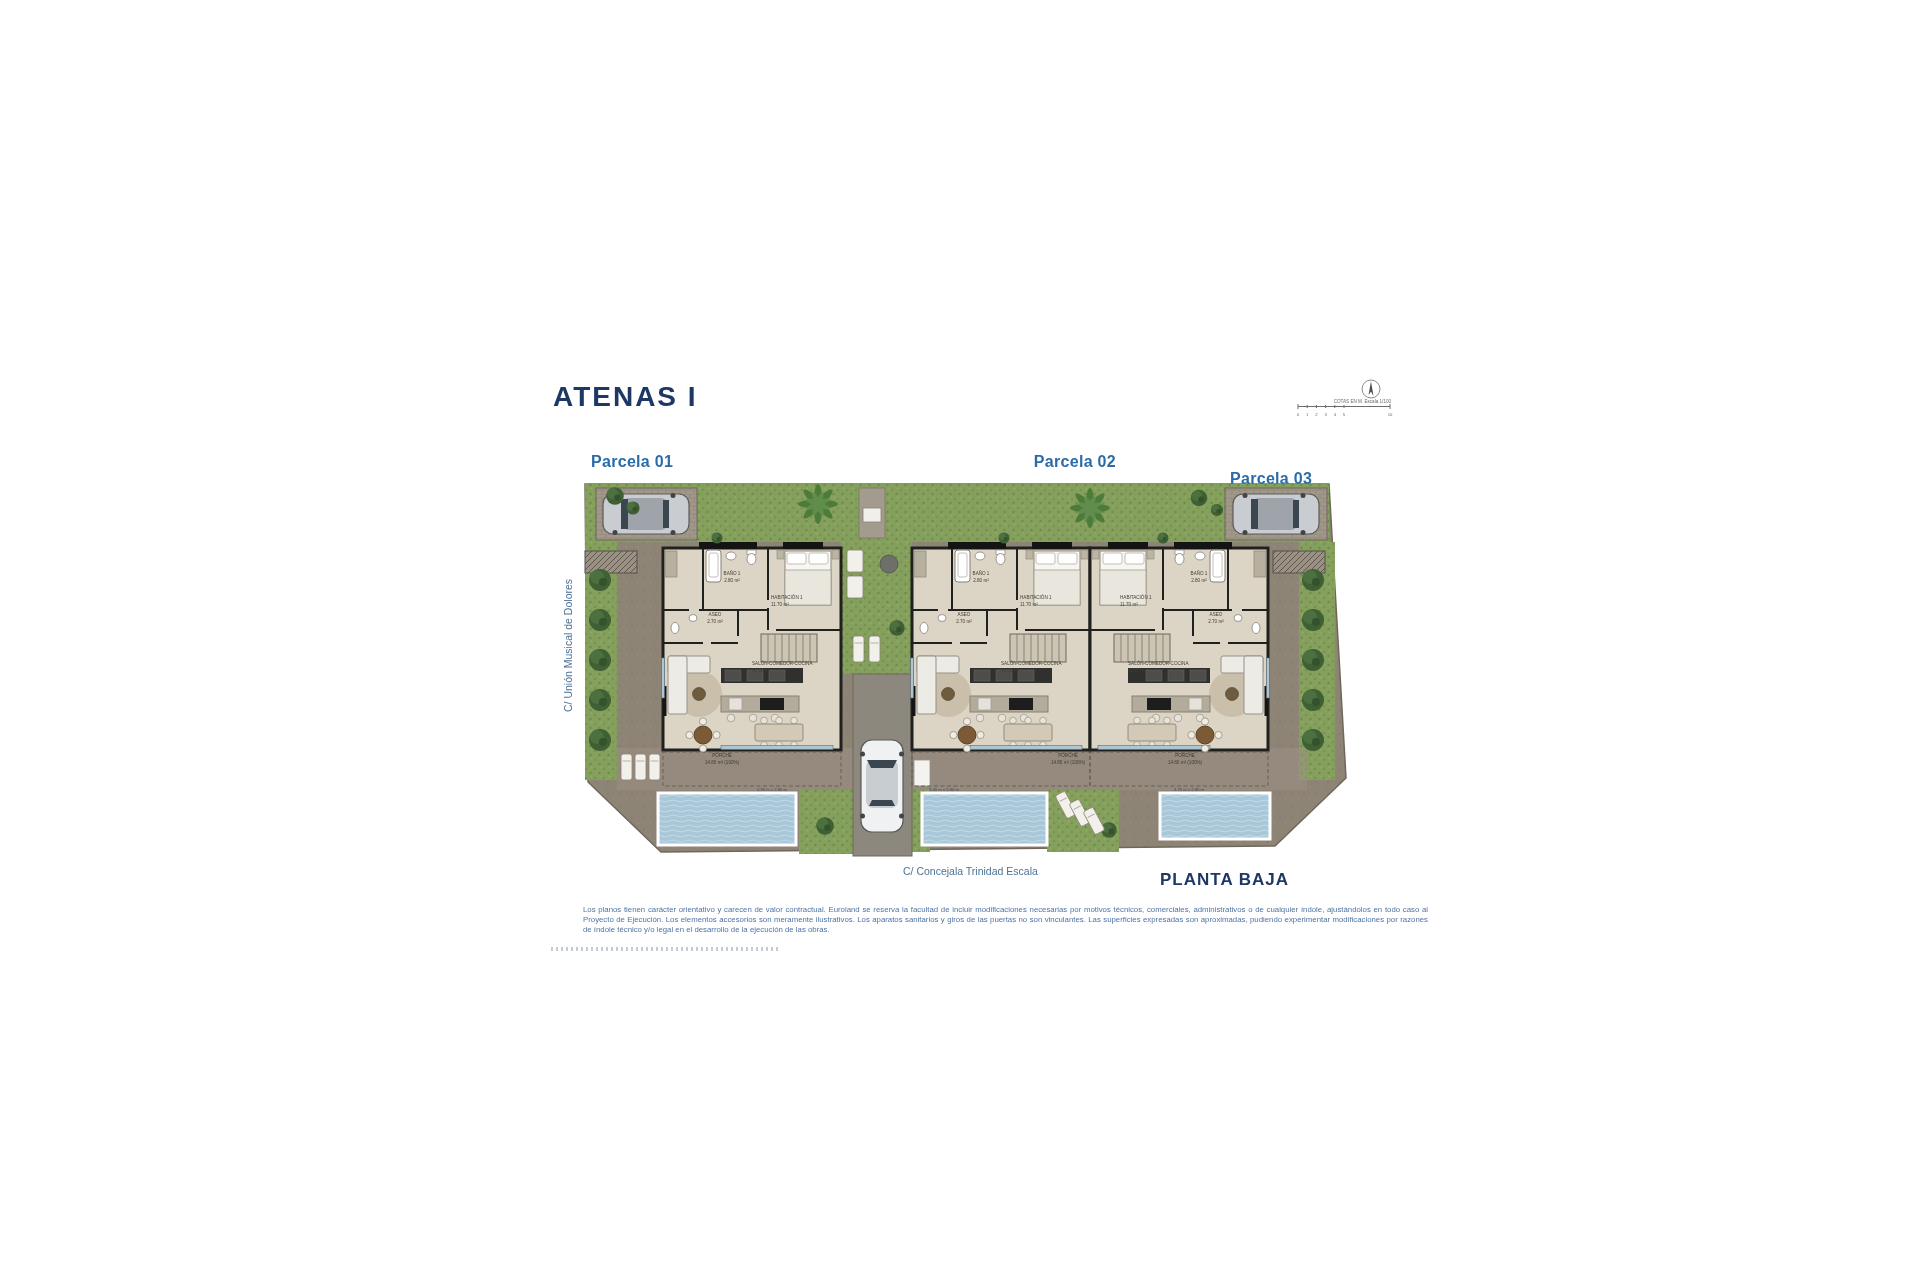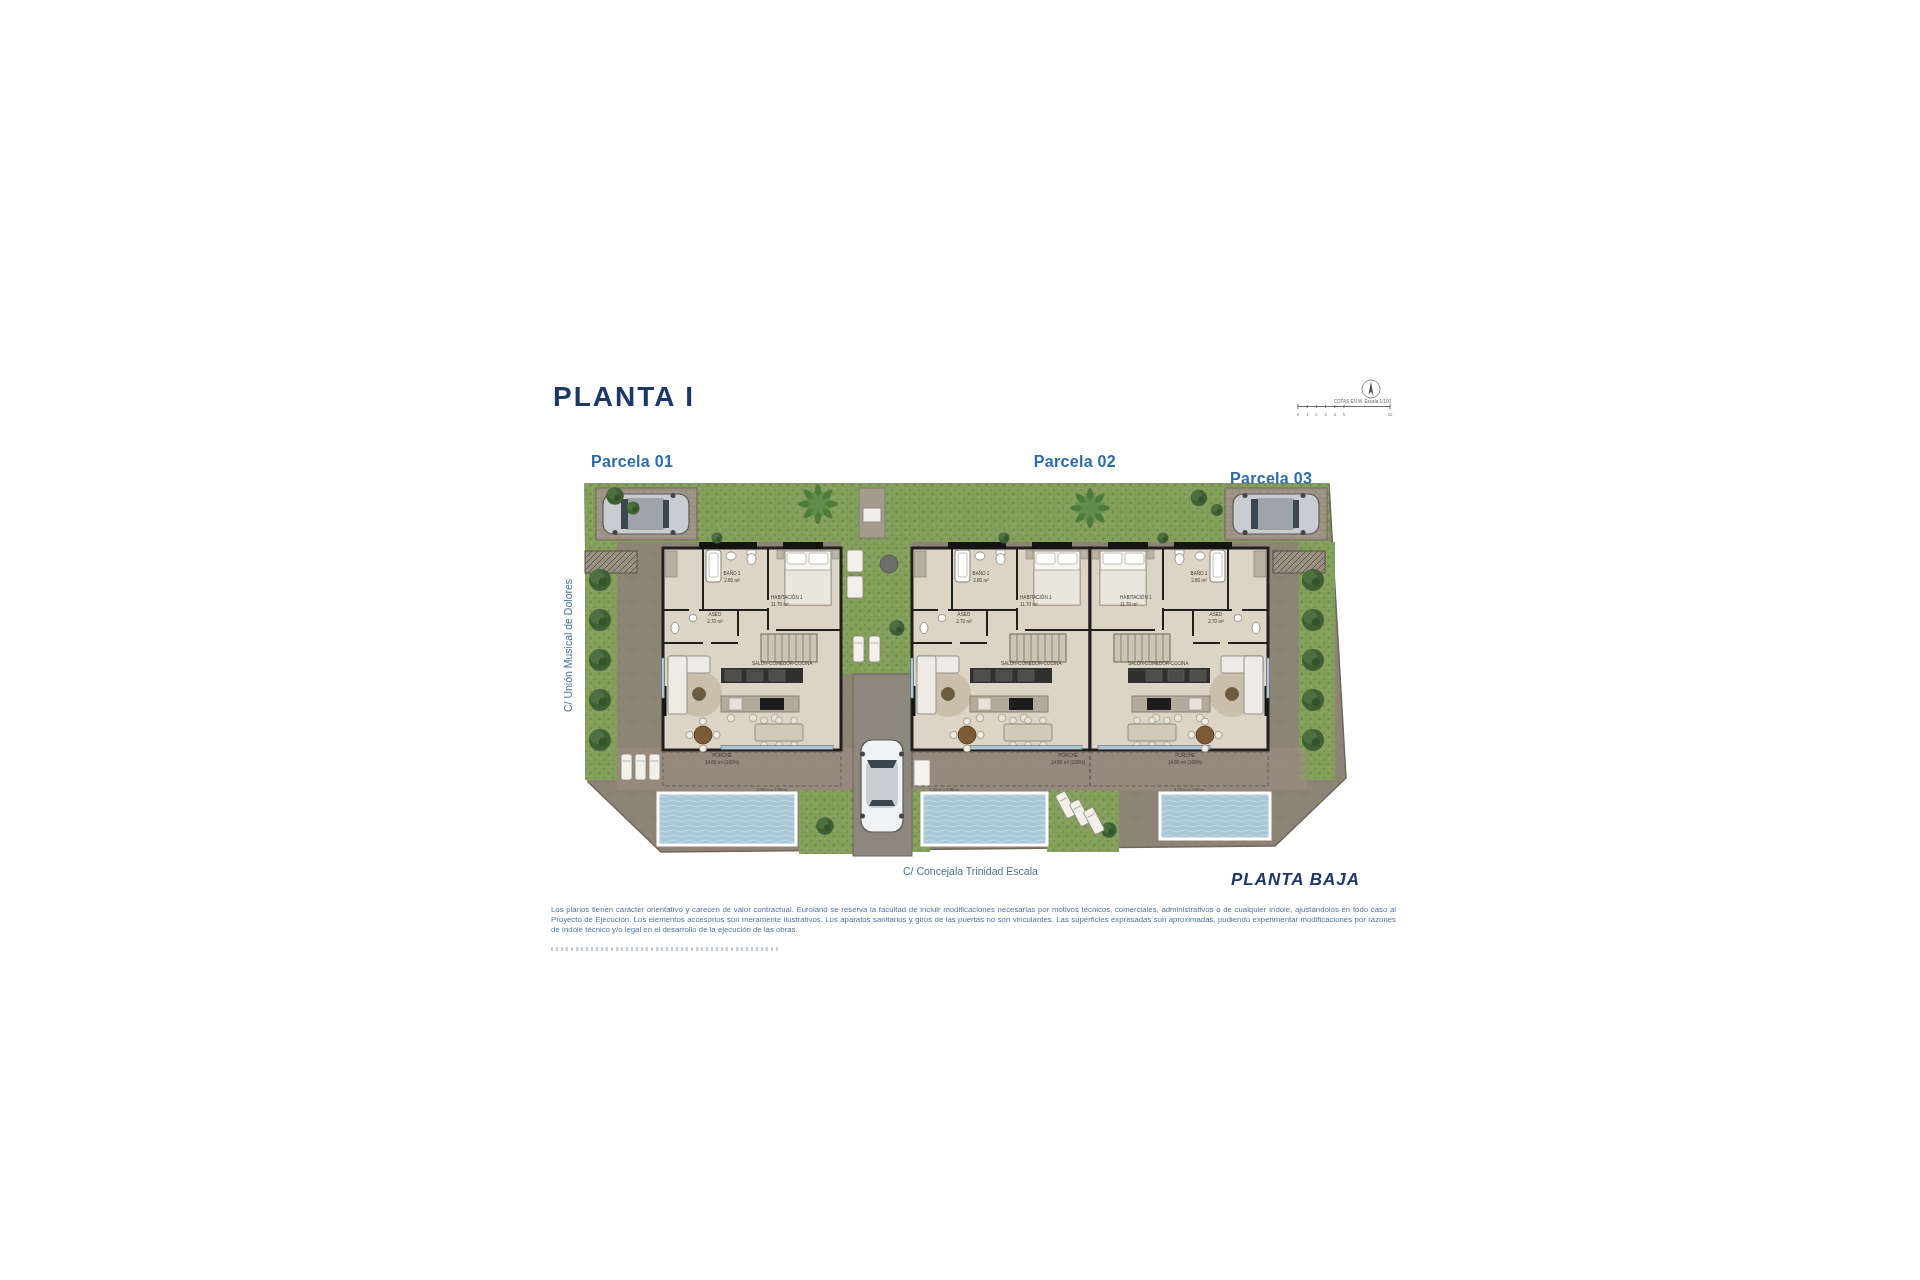--- a/index.html
+++ b/index.html
@@ -4,32 +4,32 @@
 <style>
   html,body{margin:0;padding:0;background:#ffffff;}
   body{width:1920px;height:1280px;position:relative;overflow:hidden;
        font-family:"Liberation Sans",sans-serif;}
   .abs{position:absolute;}
   .title{font-size:28px;font-weight:800;letter-spacing:2px;color:#1d3865;}
   .parcel{font-size:16px;font-weight:700;color:#2b6ca8;letter-spacing:.3px;}
   .street{font-size:10.5px;color:#4c7396;}
   .street-v{transform:rotate(-90deg);transform-origin:left top;white-space:nowrap;}
   .planta{font-size:17px;font-weight:800;color:#1d3865;letter-spacing:1px;}
-  .disclaimer{font-size:7.8px;line-height:10.2px;color:#4f74a5;text-align:justify;}
+  .disclaimer{font-size:7.8px;line-height:10.2px;color:#4f74a5;text-align:justify;margin-left:32px;}
   .clip-remnant{height:4px;background:repeating-linear-gradient(90deg,#8fa3b8 0 2px,transparent 2px 5px);opacity:.55;}
   svg text{font-family:"Liberation Sans",sans-serif;}
   .roomlbl{font-size:4.6px;fill:#3f3d33;}
   .pooldim{font-size:4.2px;fill:#3f4d59;}
   .scaletxt{font-size:4.6px;fill:#6b6b6b;}
   .ticktxt{font-size:4.2px;fill:#6b6b6b;}
 </style>
 </head>
 <body>
 
-<div class="abs title" style="left:553px;top:381px;">PLANTA I</div>
+<div class="abs title" style="left:553px;top:381px;">ATENAS I</div>
 
 <svg class="abs" style="left:1278px;top:372px;" width="130" height="55" viewBox="0 0 130 55">
   <g>
     <circle cx="93" cy="17" r="9" fill="#ffffff" stroke="#8a8a8a" stroke-width="1"></circle>
     <path d="M93,9.5 L90.5,23 L93,19.5 L95.5,24 Z" fill="#4a4a4a"></path>
   </g>
   <text class="scaletxt" x="113" y="31" text-anchor="end">COTAS EN M. Escala 1/100</text>
   <g stroke="#6b6b6b" stroke-width="1">
     <line x1="20" y1="34.5" x2="112" y2="34.5"></line>
     <line x1="20" y1="32" x2="20" y2="37"></line>
@@ -324,17 +324,17 @@
     <text class="roomlbl" x="571" y="193.5">40.00 m²</text>
     <text class="roomlbl" x="628" y="279" text-anchor="middle">PORCHE</text>
     <text class="roomlbl" x="628" y="285.5" text-anchor="middle">14.80 m² (100%)</text>
     <text class="pooldim" x="617" y="313">4.70 m x 2.80 m</text>
   </g>
 </svg>
 
 <div class="abs street street-v" style="left:562px;top:712px;">C/ Unión Musical de Dolores</div>
 <div class="abs street" style="left:903px;top:865px;">C/ Concejala Trinidad Escala</div>
 
-<div class="abs planta" style="left:1160px;top:870px;width:200px;text-align:right;font-style:italic;">PLANTA BAJA</div>
+<div class="abs planta" style="left:1160px;top:870px;width:200px;">PLANTA BAJA</div>
 
 <div class="abs disclaimer" style="left:551px;top:905px;width:845px;">Los planos tienen carácter orientativo y carecen de valor contractual. Euroland se reserva la facultad de incluir modificaciones necesarias por motivos técnicos, comerciales, administrativos o de cualquier índole, ajustándolos en todo caso al Proyecto de Ejecución. Los elementos accesorios son meramente ilustrativos. Los aparatos sanitarios y giros de las puertas no son vinculantes. Las superficies expresadas son aproximadas, pudiendo experimentar modificaciones por razones de índole técnico y/o legal en el desarrollo de la ejecución de las obras.</div>
 
 <div class="abs clip-remnant" style="left:551px;top:947px;width:228px;"></div>
 
 </body></html>

